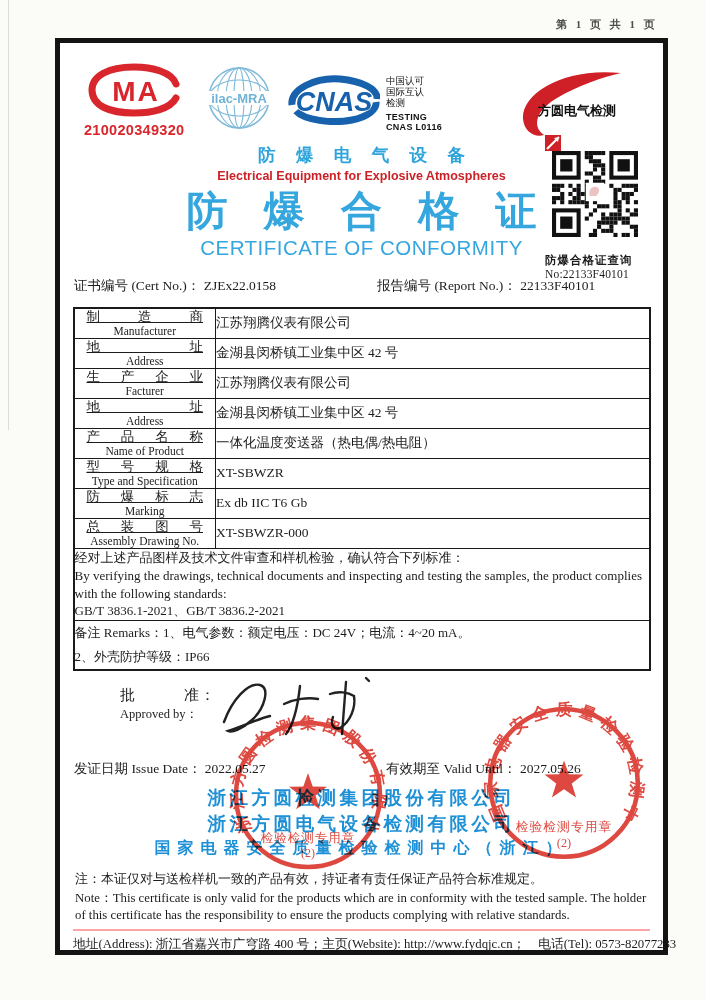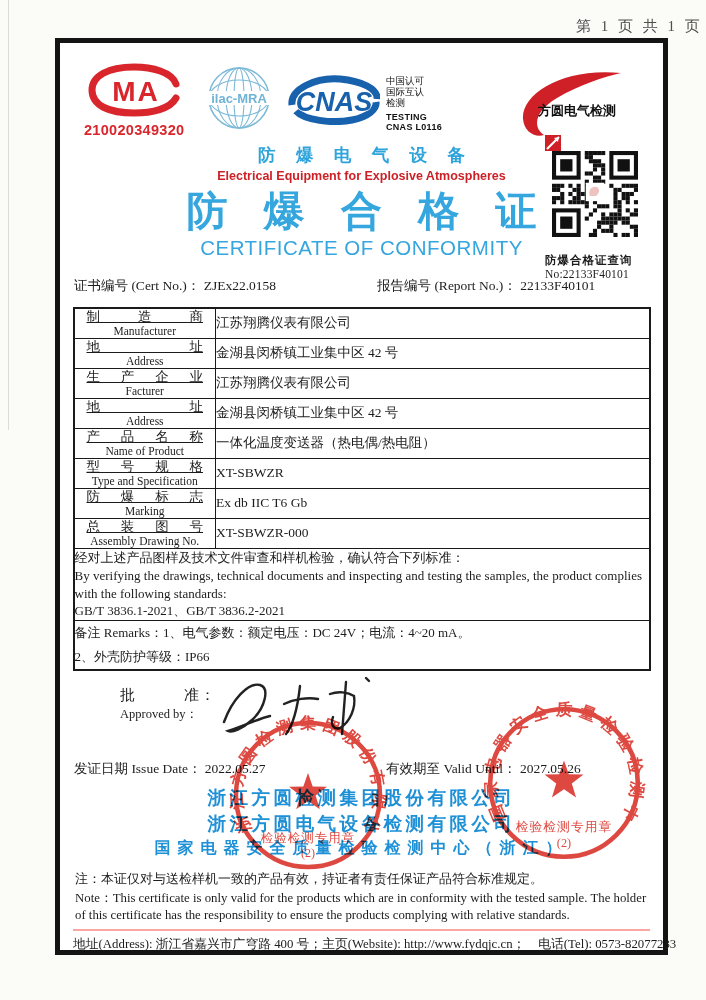--- a/index.html
+++ b/index.html
@@ -6,22 +6,22 @@
   html,body { margin:0; padding:0; }
   body {
     width:706px; height:1000px; position:relative;
     background:#fbfbf8;
     font-family:"Liberation Serif", serif;
     color:#1c1c1c;
     overflow:hidden;
   }
   .scan-edge { position:absolute; left:8px; top:0; width:1px; height:430px; background:#dcdcd6; }
   .page-number {
-    position:absolute; top:17px; left:576px;
-    font-size:15px; color:#4d4d4d; letter-spacing:3px; white-space:nowrap;
+    position:absolute; top:17px; left:556px;
+    font-size:11px; color:#4d4d4d; letter-spacing:3px; white-space:nowrap;font-weight:bold;
   }
   .sheet {
     position:absolute; left:55px; top:38px; width:613px; height:917px;
     background:#ffffff; border:5px solid #141414;
   }
   
   .logo-row { display:flex; align-items:flex-start; padding:20px 16px 0 24px; height:100px; }
   .cma-block { width:100px; text-align:center; }
   .cma-number { color:#d8262c; font-weight:bold; font-size:14.5px; font-family:"Liberation Sans",sans-serif; letter-spacing:0.3px; margin-top:1px; }
   .ilac-block { margin-left:22px; margin-top:2px; }

